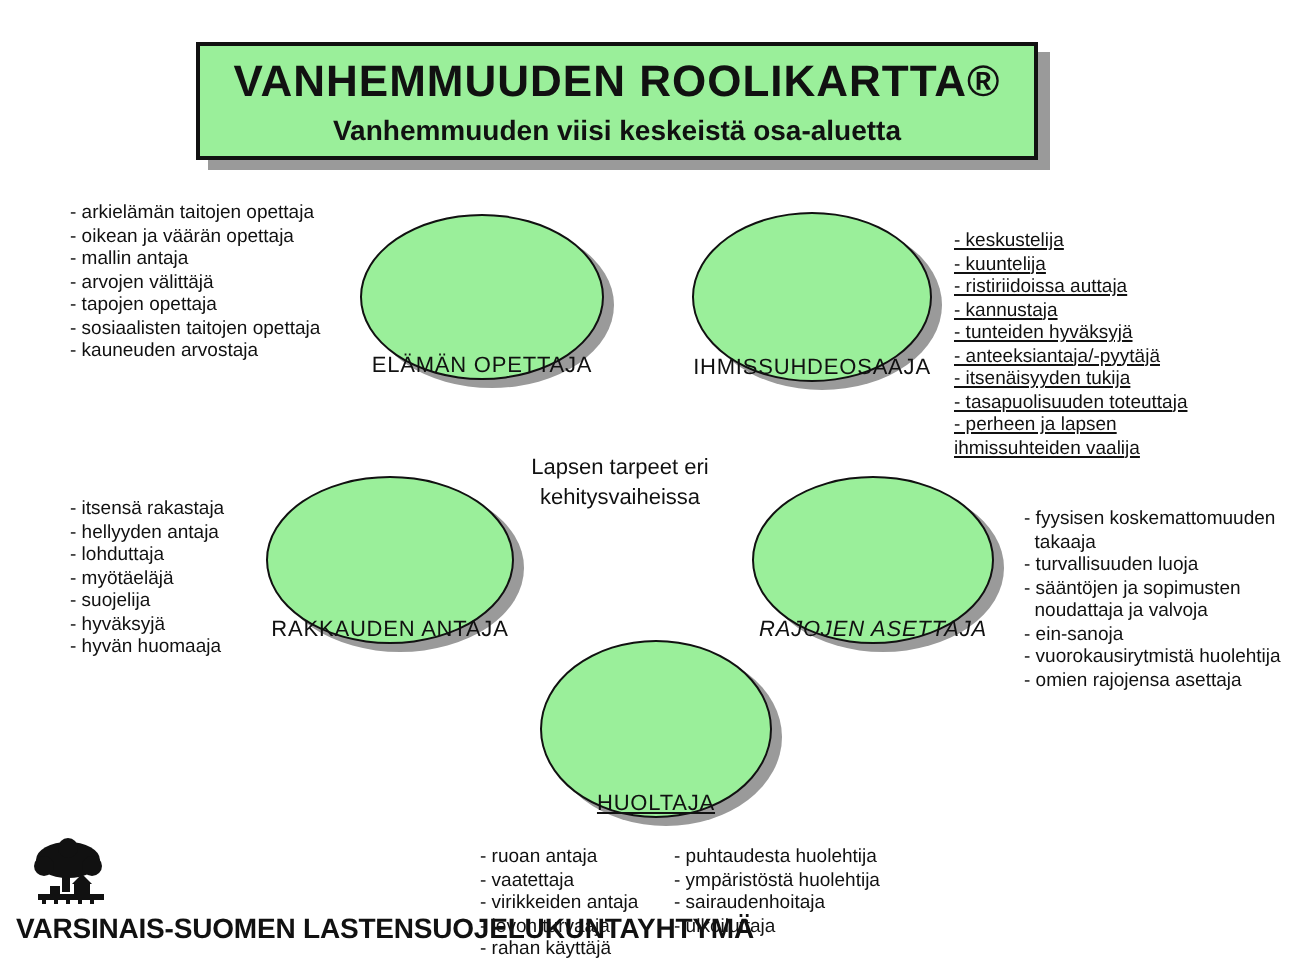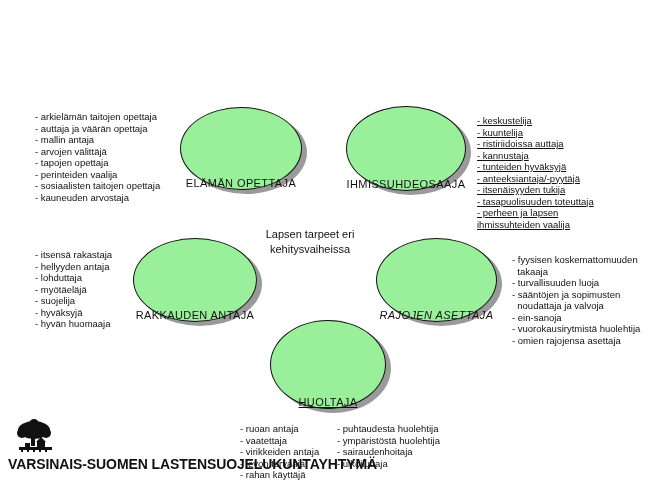--- a/index.html
+++ b/index.html
@@ -46,21 +46,21 @@
   .e-elaman{left:180px;top:107px;width:122px;height:83px;}
   .e-ihmis{left:346px;top:106px;width:120px;height:85px;}
   .e-rakkaus{left:133px;top:238px;width:124px;height:84px;}
   .e-rajat{left:376px;top:238px;width:121px;height:84px;font-style:italic;}
   .e-huoltaja{left:270px;top:320px;width:116px;height:89px;text-decoration:underline;}
   .bullet-list{
     position:absolute;
     font-size:9.5px;line-height:11.5px;
     white-space:pre;
   }
-  .l-elaman{left:35px;top:111px;}
+  .l-elaman{left:35px;top:101px;}
   .l-ihmis{left:477px;top:115px;text-decoration:underline;}
   .l-rakkaus{left:35px;top:249px;}
   .l-rajat{left:512px;top:254px;}
   .l-huoltaja-left{left:240px;top:423px;}
   .l-huoltaja-right{left:337px;top:423px;}
   .center-caption{
     position:absolute;left:228px;top:227px;width:164px;
     text-align:center;font-size:11px;line-height:15px;
   }
   .footer-logo{
@@ -70,20 +70,24 @@
     position:absolute;left:8px;top:456px;
     font-size:14px;font-weight:bold;letter-spacing:-0.1px;
     white-space:nowrap;
   }
 </style>
 </head>
 <body>
 
 <div class="page">
 
+  <div class="title-box">
+    <div class="title-main">VANHEMMUUDEN ROOLIKARTTA®</div>
+    <div class="title-sub">Vanhemmuuden viisi keskeistä osa-aluetta</div>
+  </div>
 
   <div class="ellipse e-elaman">
     <span class="role-label">ELÄMÄN OPETTAJA</span>
   </div>
   <div class="ellipse e-ihmis">
     <span class="role-label">IHMISSUHDEOSAAJA</span>
   </div>
   <div class="ellipse e-rakkaus">
     <span class="role-label">RAKKAUDEN ANTAJA</span>
   </div>
@@ -92,21 +96,21 @@
   </div>
   <div class="ellipse e-huoltaja">
     <span class="role-label">HUOLTAJA</span>
   </div>
 
   <div class="center-caption">
     <div>Lapsen tarpeet eri</div>
     <div>kehitysvaiheissa</div>
   </div>
 
-  <div class="bullet-list l-elaman"><div>- arkielämän taitojen opettaja</div><div>- auttaja ja väärän opettaja</div><div>- mallin antaja</div><div>- arvojen välittäjä</div><div>- tapojen opettaja</div><div>- perinteiden vaalija</div><div>- sosiaalisten taitojen opettaja</div><div>- kauneuden arvostaja</div></div>
+  <div class="bullet-list l-elaman"><div>- arkielämän taitojen opettaja</div><div>- oikean ja väärän opettaja</div><div>- mallin antaja</div><div>- arvojen välittäjä</div><div>- tapojen opettaja</div><div>- sosiaalisten taitojen opettaja</div><div>- kauneuden arvostaja</div></div>
   <div class="bullet-list l-ihmis"><div>- keskustelija</div><div>- kuuntelija</div><div>- ristiriidoissa auttaja</div><div>- kannustaja</div><div>- tunteiden hyväksyjä</div><div>- anteeksiantaja/-pyytäjä</div><div>- itsenäisyyden tukija</div><div>- tasapuolisuuden toteuttaja</div><div>- perheen ja lapsen</div><div>ihmissuhteiden vaalija</div></div>
   <div class="bullet-list l-rakkaus"><div>- itsensä rakastaja</div><div>- hellyyden antaja</div><div>- lohduttaja</div><div>- myötäeläjä</div><div>- suojelija</div><div>- hyväksyjä</div><div>- hyvän huomaaja</div></div>
   <div class="bullet-list l-rajat"><div>- fyysisen koskemattomuuden</div><div>  takaaja</div><div>- turvallisuuden luoja</div><div>- sääntöjen ja sopimusten</div><div>  noudattaja ja valvoja</div><div>- ein-sanoja</div><div>- vuorokausirytmistä huolehtija</div><div>- omien rajojensa asettaja</div></div>
   <div class="bullet-list l-huoltaja-left"><div>- ruoan antaja</div><div>- vaatettaja</div><div>- virikkeiden antaja</div><div>- levon turvaaja</div><div>- rahan käyttäjä</div></div>
   <div class="bullet-list l-huoltaja-right"><div>- puhtaudesta huolehtija</div><div>- ympäristöstä huolehtija</div><div>- sairaudenhoitaja</div><div>- ulkoiluttaja</div></div>
 
   <svg class="footer-logo" viewBox="0 0 44 36" xmlns="http://www.w3.org/2000/svg" aria-hidden="true">
     <g fill="#111111">
       <ellipse cx="21" cy="11" rx="16" ry="9"></ellipse>
       <circle cx="9" cy="14" r="5"></circle>

